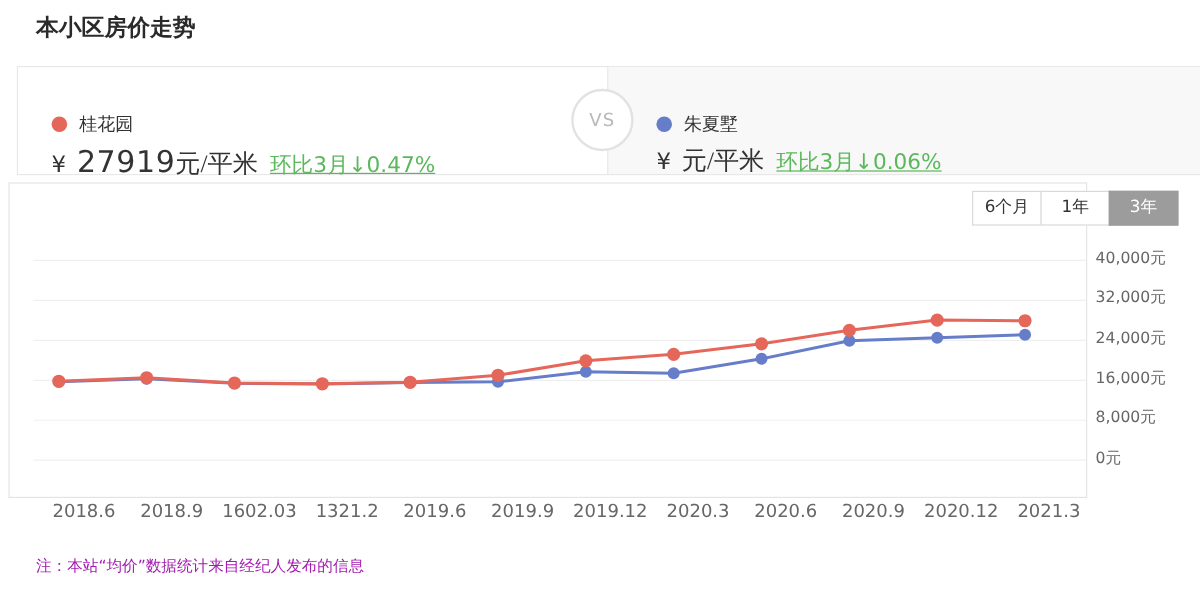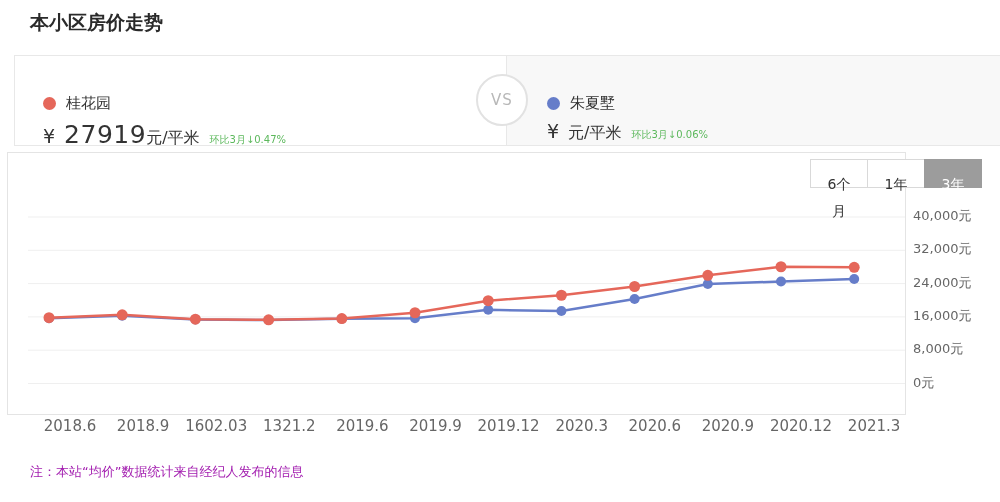--- a/index.html
+++ b/index.html
@@ -12,35 +12,35 @@
                 border:1px solid #e8e8e8;box-sizing:border-box;display:flex;background:#fff;}
   .half{box-sizing:border-box;padding-top:19px;}
   .half.left{width:491px;padding-left:28px;}
   .half.right{flex:1;background:#f8f8f8;border-left:1px solid #e8e8e8;padding-left:40px;}
   .legend-row{display:flex;align-items:center;height:20px;margin-top:18px;}
   .legend-dot{width:13px;height:13px;border-radius:50%;margin-right:10px;flex:0 0 auto;}
   .legend-name{font-size:15px;color:#333;}
   .price-row{display:flex;align-items:baseline;margin-top:7px;}
   .yen{font-size:19px;margin-right:9px;color:#333;}
   .price{font-size:25px;color:#333;letter-spacing:0.5px;}
-  .unit{font-size:16px;color:#333;}
-  .change{font-size:10px;color:#5cb85c;margin-left:10px;}
+  .unit{font-size:21px;color:#333;font-family:Liberation Serif, serif;}
+  .change{font-size:18px;color:#5cb85c;margin-left:10px;text-decoration:underline;}
   .vs-badge{position:absolute;left:461px;top:18px;width:52px;height:52px;border-radius:50%;
             background:#fff;border:2px solid #e2e2e2;box-sizing:border-box;color:#b8b8b8;
             font-size:15px;display:flex;align-items:center;justify-content:center;letter-spacing:1px;}
 
   
   .chart-wrap{position:absolute;left:0;top:152px;width:1000px;height:300px;}
   .grid-box{position:absolute;left:7px;top:0;width:897px;height:261px;
             border:1px solid #e4e4e4;box-sizing:content-box;background:#fff;}
   .grid-box svg{display:block;}
   .period-group{position:absolute;top:7px;right:18px;display:flex;}
   .period-btn{box-sizing:border-box;width:58px;height:29px;border:1px solid #d9d9d9;background:#fff;
               color:#333;font-size:14px;font-family:inherit;text-align:center;line-height:27px;
-              margin-left:-1px;cursor:pointer;padding:11px;}
+              margin-left:-1px;cursor:pointer;padding:0;}
   .period-btn.selected{background:#9c9c9c;border-color:#9c9c9c;color:#fff;}
   .y-axis{position:absolute;left:913px;top:0;width:80px;height:261px;}
   .y-label{position:absolute;left:0;height:20px;line-height:20px;font-size:13px;color:#666;}
   .x-axis{position:absolute;left:0;top:265px;width:1000px;height:20px;}
   .x-label{position:absolute;width:72px;text-align:center;font-size:15px;color:#666;}
 
   .note{position:absolute;left:30px;top:463px;font-size:13px;color:#a21caf;}
 </style>
 </head>
 <body>

